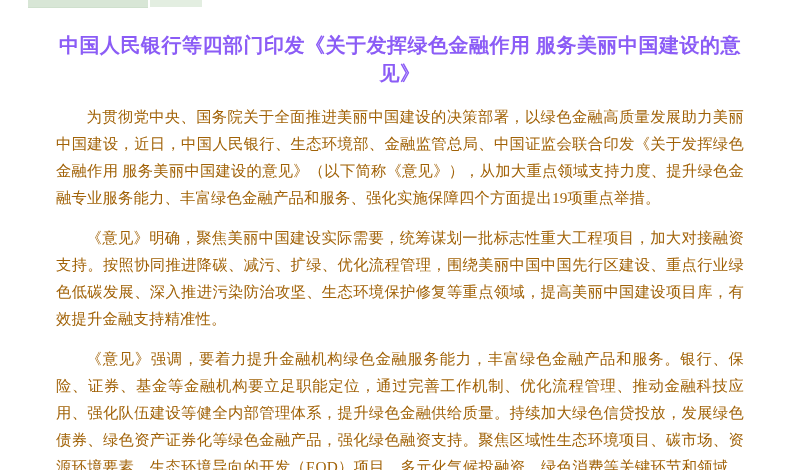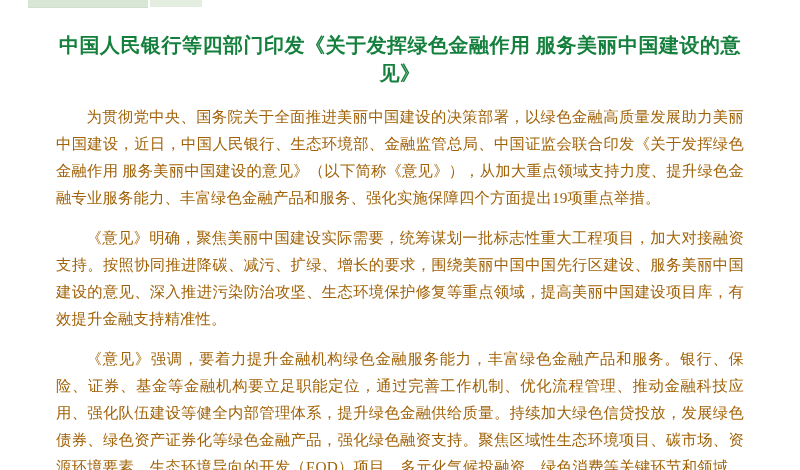--- a/index.html
+++ b/index.html
@@ -49,21 +49,21 @@
     box-sizing: border-box;
   }
   .doc-title {
     margin: 22px 0 0 0;
     padding: 0 54px;
     text-align: center;
     font-family: "Liberation Serif", serif;
     font-weight: bold;
     font-size: 20px;
     line-height: 28px;
-    color: #15803d;
+    color: #8b5cf6;
     letter-spacing: 0.5px;
   }
   .body-block {
     padding: 0 56px 0 56px;
     margin-top: 16px;
   }
   .para {
     margin: 0 0 13px 0;
     font-size: 15.3px;
     line-height: 27px;
@@ -81,18 +81,18 @@
   <div class="topbar-fragment"></div>
   <div class="topbar-fragment2"></div>
 </div>
 
 <div class="page">
 
   <h1 class="doc-title">中国人民银行等四部门印发《关于发挥绿色金融作用  服务美丽中国建设的意见》</h1>
 
   <div class="body-block">
     <p class="para">为贯彻党中央、国务院关于全面推进美丽中国建设的决策部署，以绿色金融高质量发展助力美丽中国建设，近日，中国人民银行、生态环境部、金融监管总局、中国证监会联合印发《关于发挥绿色金融作用  服务美丽中国建设的意见》（以下简称《意见》），从加大重点领域支持力度、提升绿色金融专业服务能力、丰富绿色金融产品和服务、强化实施保障四个方面提出19项重点举措。</p>
-    <p class="para">《意见》明确，聚焦美丽中国建设实际需要，统筹谋划一批标志性重大工程项目，加大对接融资支持。按照协同推进降碳、减污、扩绿、增长的要求，围绕美丽中国中国先行区建设、服务美丽中国建设的意见、深入推进污染防治攻坚、生态环境保护修复等重点领域，提高美丽中国建设项目库，有效提升金融支持精准性。</p>
+    <p class="para">《意见》明确，聚焦美丽中国建设实际需要，统筹谋划一批标志性重大工程项目，加大对接融资支持。按照协同推进降碳、减污、扩绿、优化流程管理，围绕美丽中国中国先行区建设、重点行业绿色低碳发展、深入推进污染防治攻坚、生态环境保护修复等重点领域，提高美丽中国建设项目库，有效提升金融支持精准性。</p>
     <p class="para">《意见》强调，要着力提升金融机构绿色金融服务能力，丰富绿色金融产品和服务。银行、保险、证券、基金等金融机构要立足职能定位，通过完善工作机制、优化流程管理、推动金融科技应用、强化队伍建设等健全内部管理体系，提升绿色金融供给质量。持续加大绿色信贷投放，发展绿色债券、绿色资产证券化等绿色金融产品，强化绿色融资支持。聚焦区域性生态环境项目、碳市场、资源环境要素、生态环境导向的开发（EOD）项目、多元化气候投融资、绿色消费等关键环节和领域，加大绿色金融产品创新力度。</p>
 
   </div>
 
 </div>
 
 </body></html>

